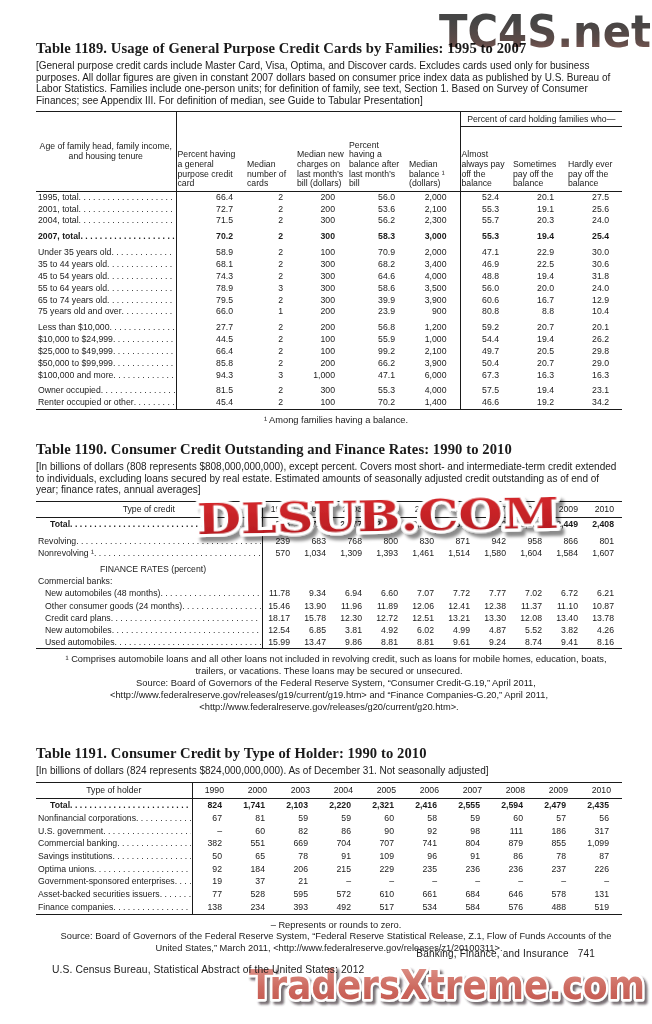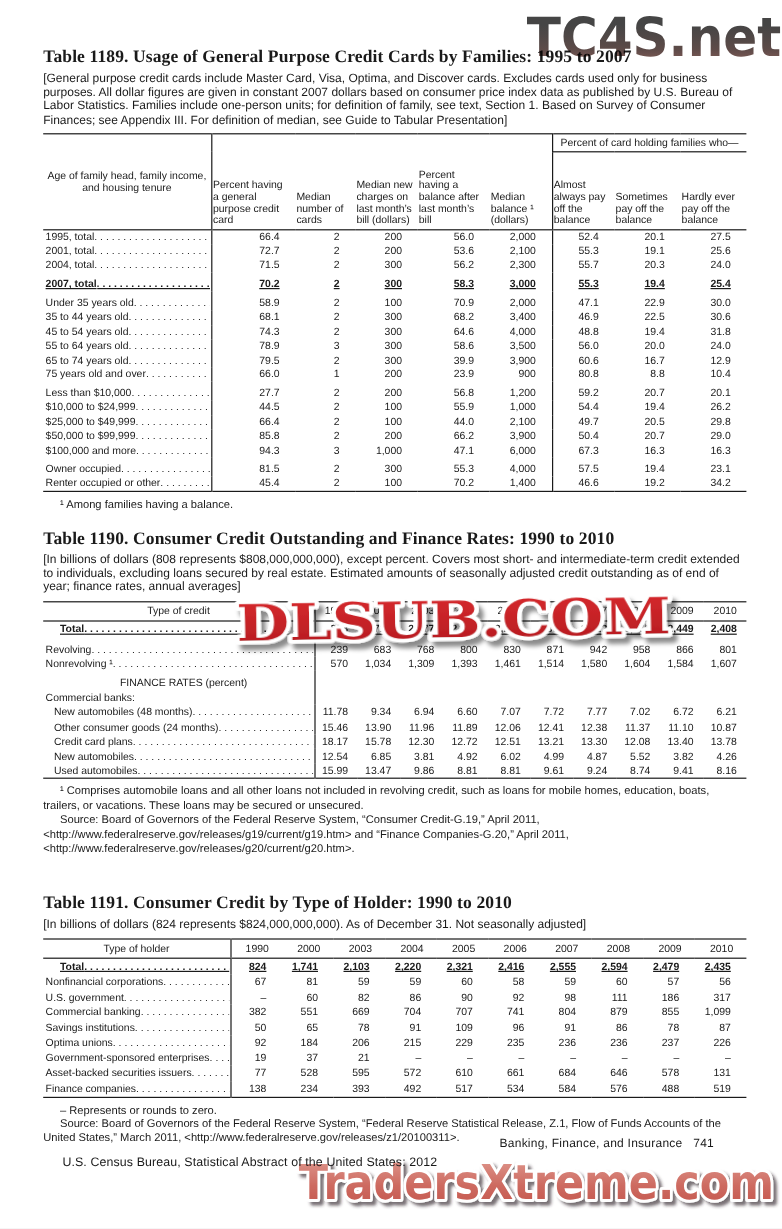--- a/index.html
+++ b/index.html
@@ -4,29 +4,29 @@
 <style>
   html,body{margin:0;padding:0;background:#e8e8e8;}
   .page{position:relative;width:652px;height:1024px;background:#ffffff;overflow:hidden;
         font-family:"Liberation Sans",sans-serif;color:#1a1a1a;}
   .sec{position:absolute;left:36px;width:586px;}
   #sec89{top:40px;} #sec90{top:441px;} #sec91{top:745px;}
   h2.ttl{font-family:"Liberation Serif",serif;font-weight:bold;font-size:14.6px;
          margin:0 0 3px 0;letter-spacing:0.1px;white-space:nowrap;}
   p.note{font-size:10px;line-height:11.6px;margin:0 0 5px 0;}
   p.fn{font-size:9.3px;line-height:11.9px;margin:0;text-indent:14px;}
-  .fnblock{margin-top:5px;}
+  .fnblock{margin-top:5px;text-align:center;}
 
   table.tbl{border-collapse:collapse;table-layout:fixed;width:586px;
             border-top:1.5px solid #1a1a1a;border-bottom:1.5px solid #1a1a1a;
             font-size:8.7px;}
   .tbl th{font-weight:normal;border-bottom:1px solid #1a1a1a;line-height:9.6px;}
   .tbl td{vertical-align:bottom;}
   .r{border-left:1px solid #1a1a1a;}
-  tr.b{font-weight:bold;text-decoration:underline;}
+  tr.b{font-weight:bold;}
   tr.g td{padding-top:5px;}
   td.stub{overflow:hidden;white-space:nowrap;padding-left:2px;}
   td.stub.ind{padding-left:9px;}
   td.stub.tind{padding-left:14px;}
   td.stub.sh{padding-left:64px;}
   .lw{display:flex;}
   .lt{white-space:nowrap;}
   .ld{flex:1;overflow:hidden;white-space:nowrap;color:#1a1a1a;}
   .ld::before{content:" . . . . . . . . . . . . . . . . . . . . . . . . . . . . . . . . . . . . . . . . . . . . . . . . . . . . . . . .";}
   td.v{text-align:right;}
@@ -290,21 +290,21 @@
           <tr class="">
             <td class="stub">
               <span class="lw">
                 <span class="lt">$25,000 to $49,999</span>
                 <span class="ld"></span>
               </span>
             </td>
             <td class="v r">66.4</td>
             <td class="v">2</td>
             <td class="v">100</td>
-            <td class="v">44.0</td>
+            <td class="v">99.2</td>
             <td class="v">2,100</td>
             <td class="v r">49.7</td>
             <td class="v">20.5</td>
             <td class="v">29.8</td>
           </tr>
           <tr class="">
             <td class="stub">
               <span class="lw">
                 <span class="lt">$50,000 to $99,999</span>
                 <span class="ld"></span>

